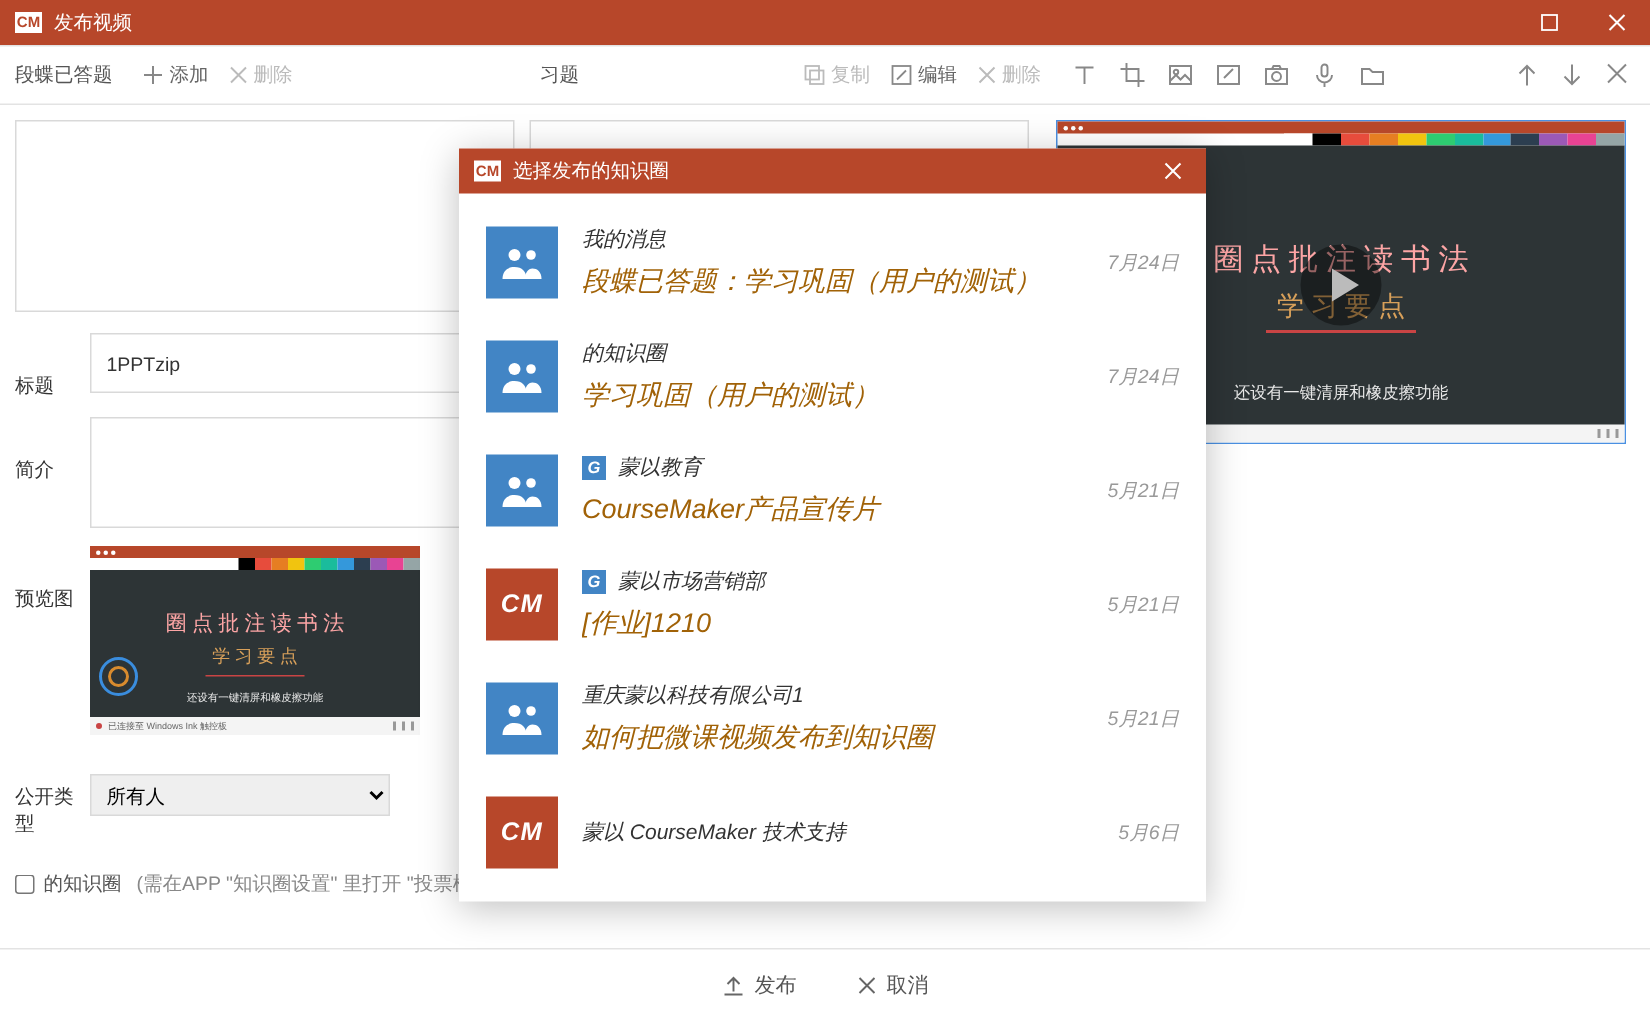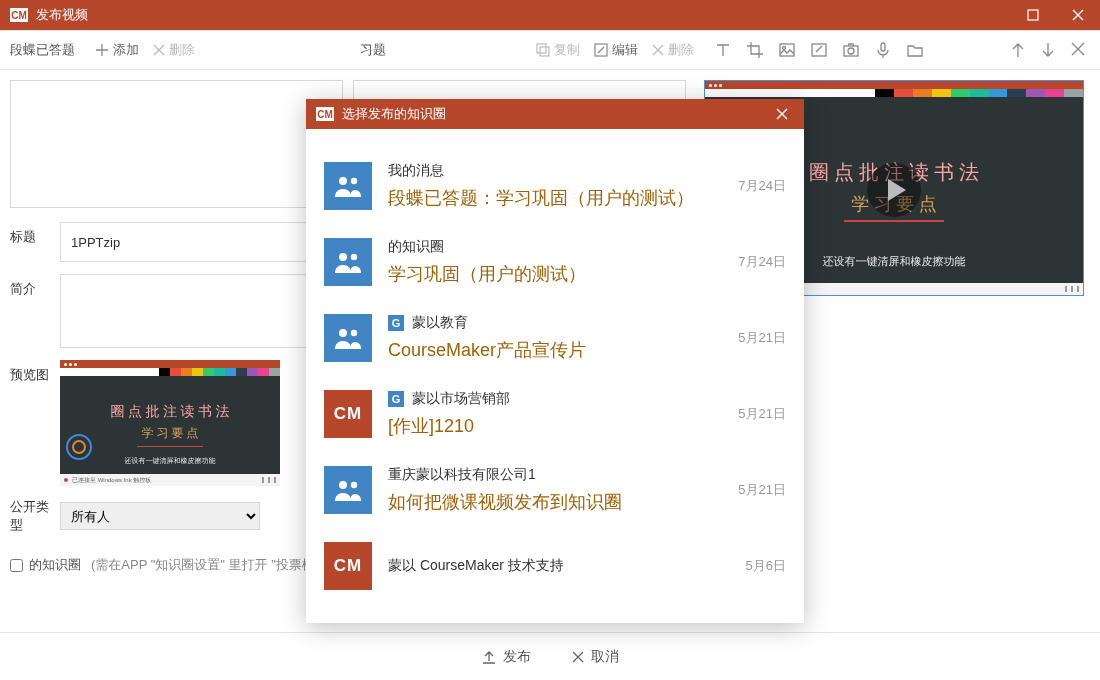--- a/index.html
+++ b/index.html
@@ -17,21 +17,21 @@
 .tb-right { flex:1; display:flex; align-items:center; justify-content:space-between; padding:0 14px; }
 .tb-label { margin-right:20px; }
 .tb-btn { display:flex; align-items:center; margin-right:14px; cursor:pointer; color:#666; }
 .tb-btn .ico { margin-right:4px; display:flex; }
 .tb-icons { display:flex; gap:14px; }
 .tb-icons .ico-btn { cursor:pointer; color:#888; }
 
 .main { display:flex; height:562px; }
 .left { width:700px; padding:10px 14px 0 10px; display:flex; flex-direction:column; }
 .row { display:flex; align-items:flex-start; margin-bottom:12px; }
-.row-label { width:50px; font-size:13px; color:#333; padding-top:6px; }
+.row-label { width:50px; font-size:13px; color:#333; padding-top:6px;margin-top:20px; }
 .row-body { flex:1; }
 .box { border:1px solid #d9d9d9; background:#fff; }
 .two-boxes { display:flex; gap:10px; margin-bottom:14px; }
 .two-boxes .box { flex:1; height:128px; }
 .title-input { width:100%; height:40px; border:1px solid #d9d9d9; padding:0 10px; font-size:13px; color:#333; outline:none; }
 .intro-box { width:100%; height:74px; border:1px solid #d9d9d9; }
 
 .preview-thumb { width:220px; height:126px; display:flex; align-items:center; justify-content:center; }
 
 .open-select { width:200px; height:28px; border:1px solid #d9d9d9; font-size:13px; padding:0 6px; }
@@ -70,21 +70,21 @@
 .bb-bottom .rt span{ width:2px; height:6px; background:#999; }
 .thumb-ring { position:absolute; left:6px; bottom:14px; width:26px; height:26px; border:2px solid #3a8dde; border-radius:50%; }
 .thumb-ring::after { content:""; position:absolute; inset:4px; border:2px solid #d88b2e; border-radius:50%; }
 
 
 .dialog { position:absolute; left:306px; top:99px; width:498px; background:#fff; box-shadow:0 4px 24px rgba(0,0,0,0.25); }
 .d-title { height:30px; background:#b7472a; display:flex; align-items:center; color:#fff; font-size:13px; }
 .d-title .app-icon { width:18px; height:14px; background:#fff; color:#b7472a; font-size:10px; font-weight:bold; margin:0 8px 0 10px; display:flex; align-items:center; justify-content:center; }
 .d-title .t { flex:1; }
 .d-title .close { width:45px; height:30px; display:flex; align-items:center; justify-content:center; cursor:pointer; }
-.d-list { padding:19px 0; }
+.d-list { padding:8px 0;font-style:italic; }
 .d-item { display:flex; align-items:center; padding:14px 18px; cursor:pointer; border-bottom:0; }
 .d-avatar { width:48px; height:48px; display:flex; align-items:center; justify-content:center; margin-right:16px; flex-shrink:0; }
 .d-avatar.blue { background:#4285c5; }
 .d-avatar.red { background:#b7472a; color:#fff; font-weight:bold; font-size:17px; letter-spacing:1px; }
 .d-avatar svg { fill:#fff; }
 .d-body { flex:1; min-width:0; }
 .d-body .hd { display:flex; align-items:center; }
 .d-badge { width:16px; height:16px; background:#4285c5; color:#fff; font-size:11px; font-weight:bold; display:flex; align-items:center; justify-content:center; margin-right:8px; }
 .d-name { font-size:14px; color:#333; }
 .d-sub { font-size:18px; color:#a16207; margin-top:6px; overflow:hidden; text-overflow:ellipsis; white-space:nowrap; }

